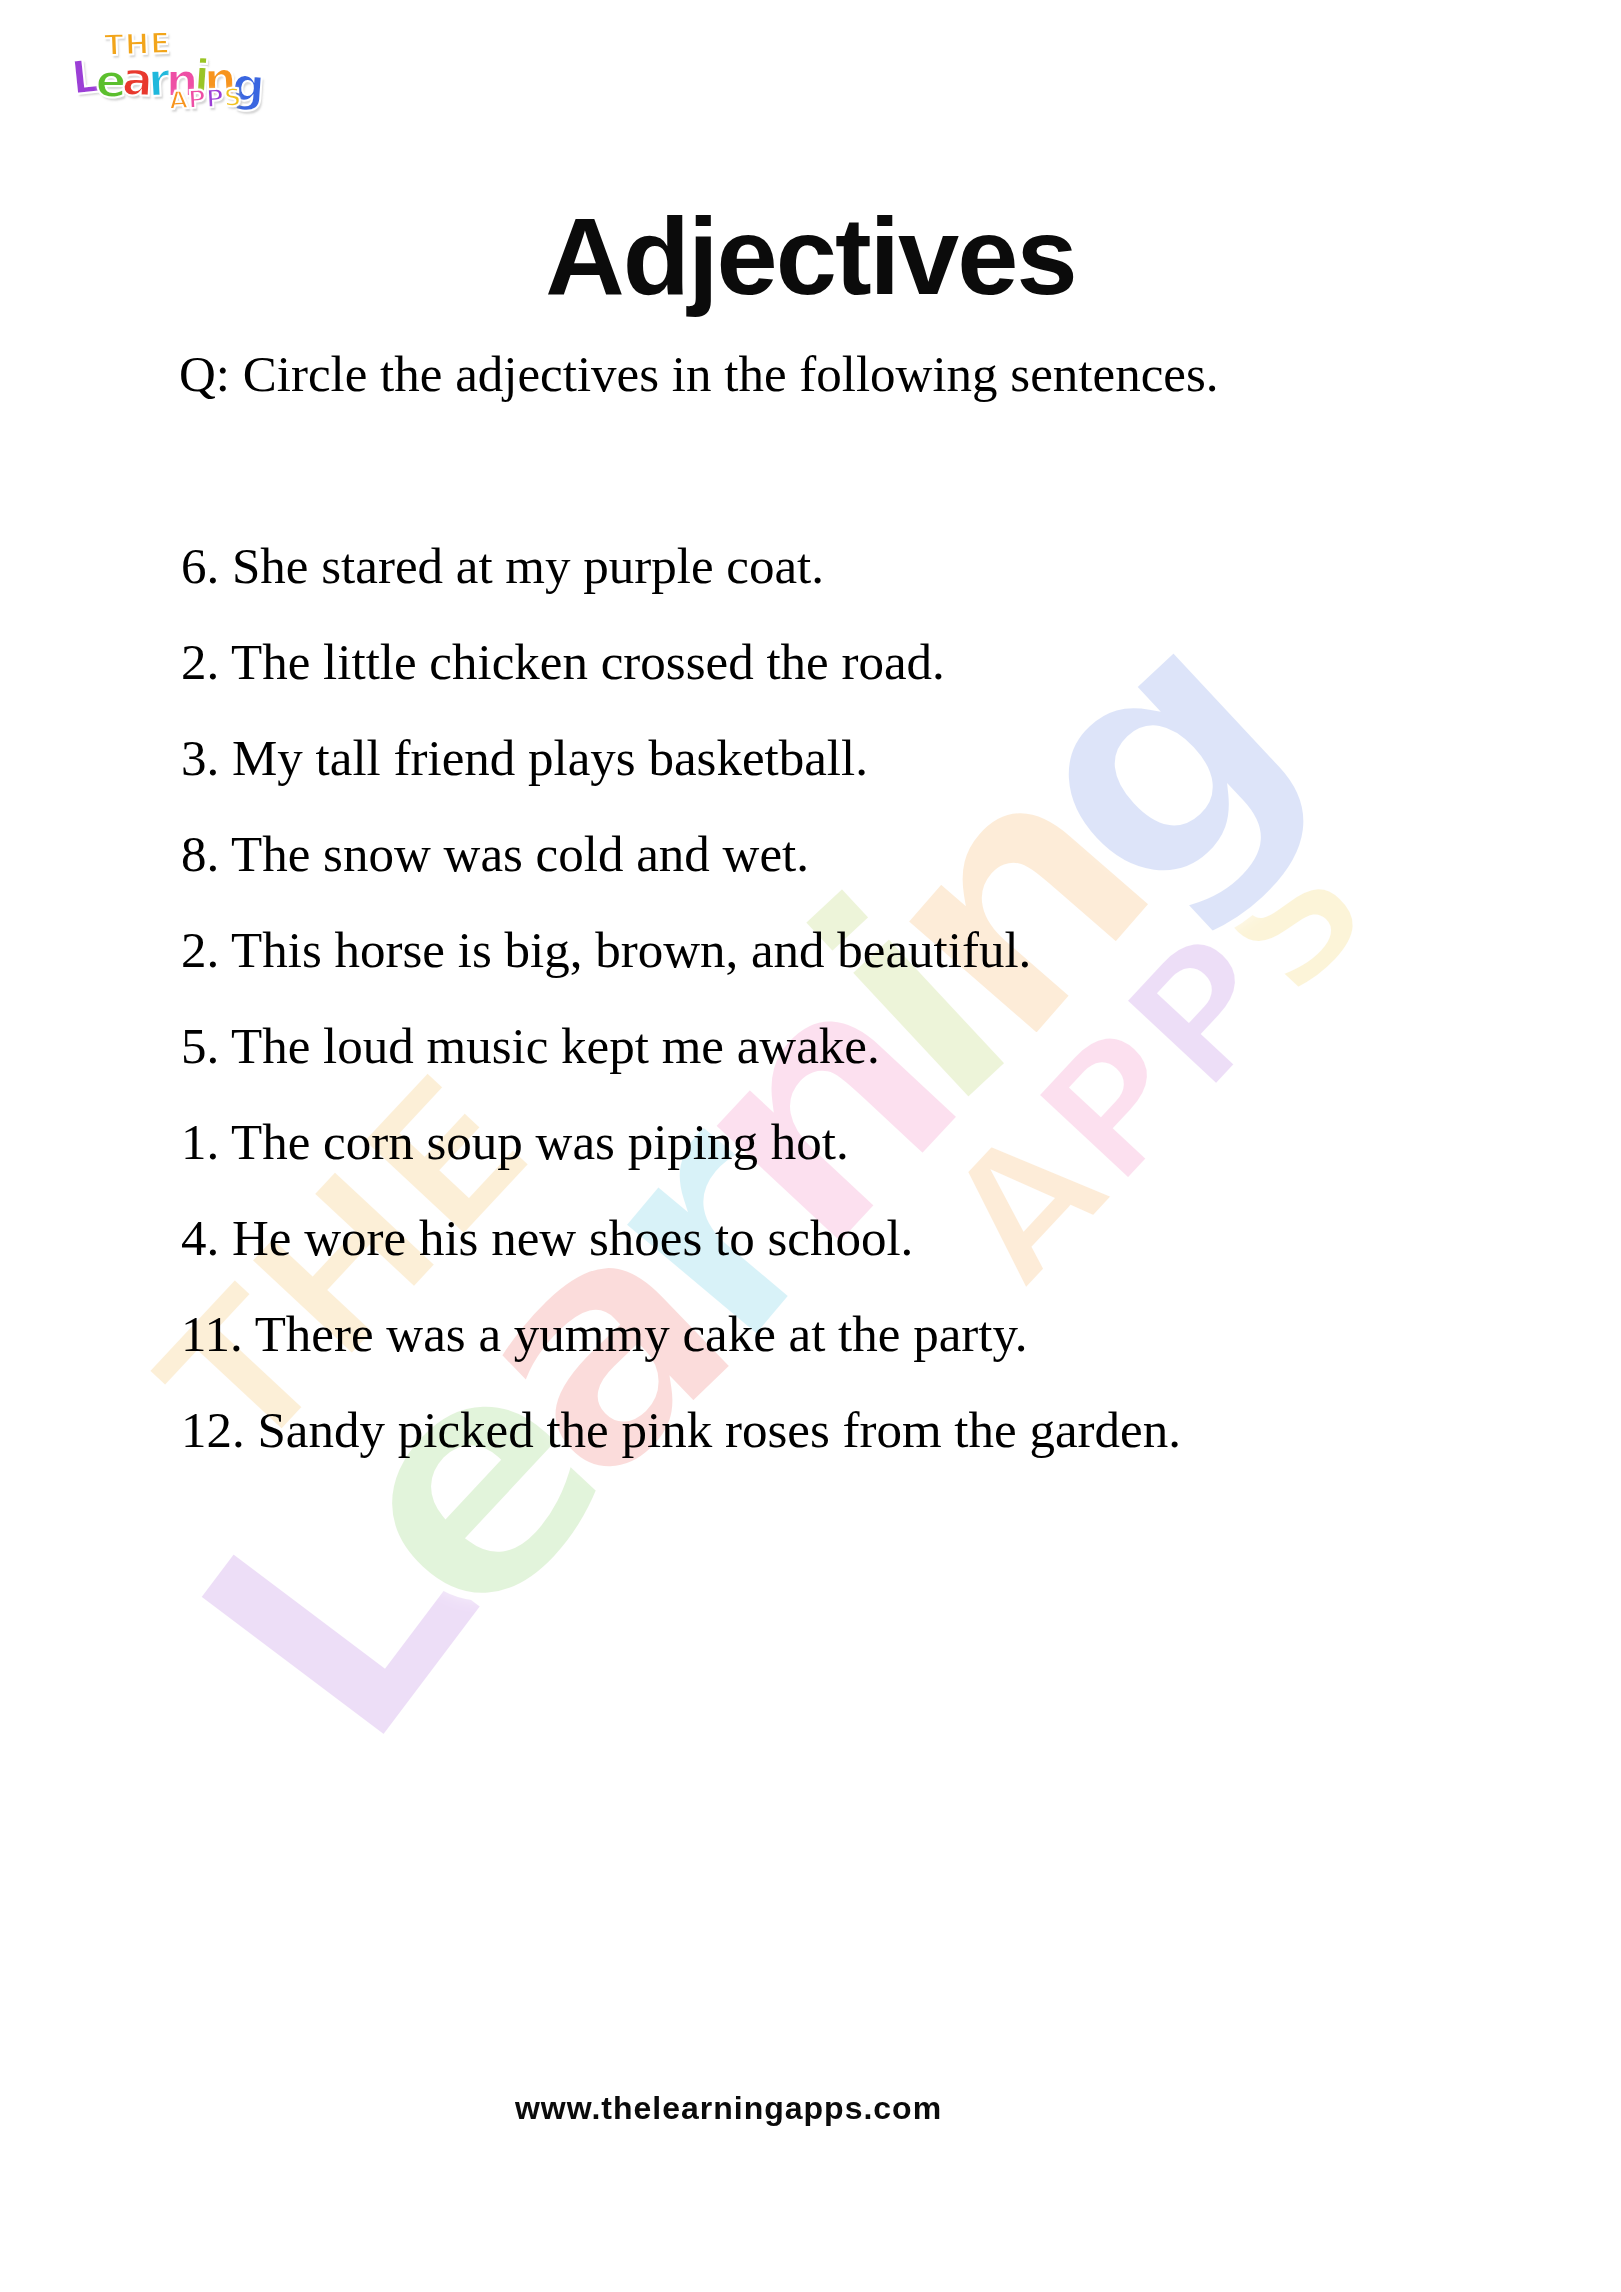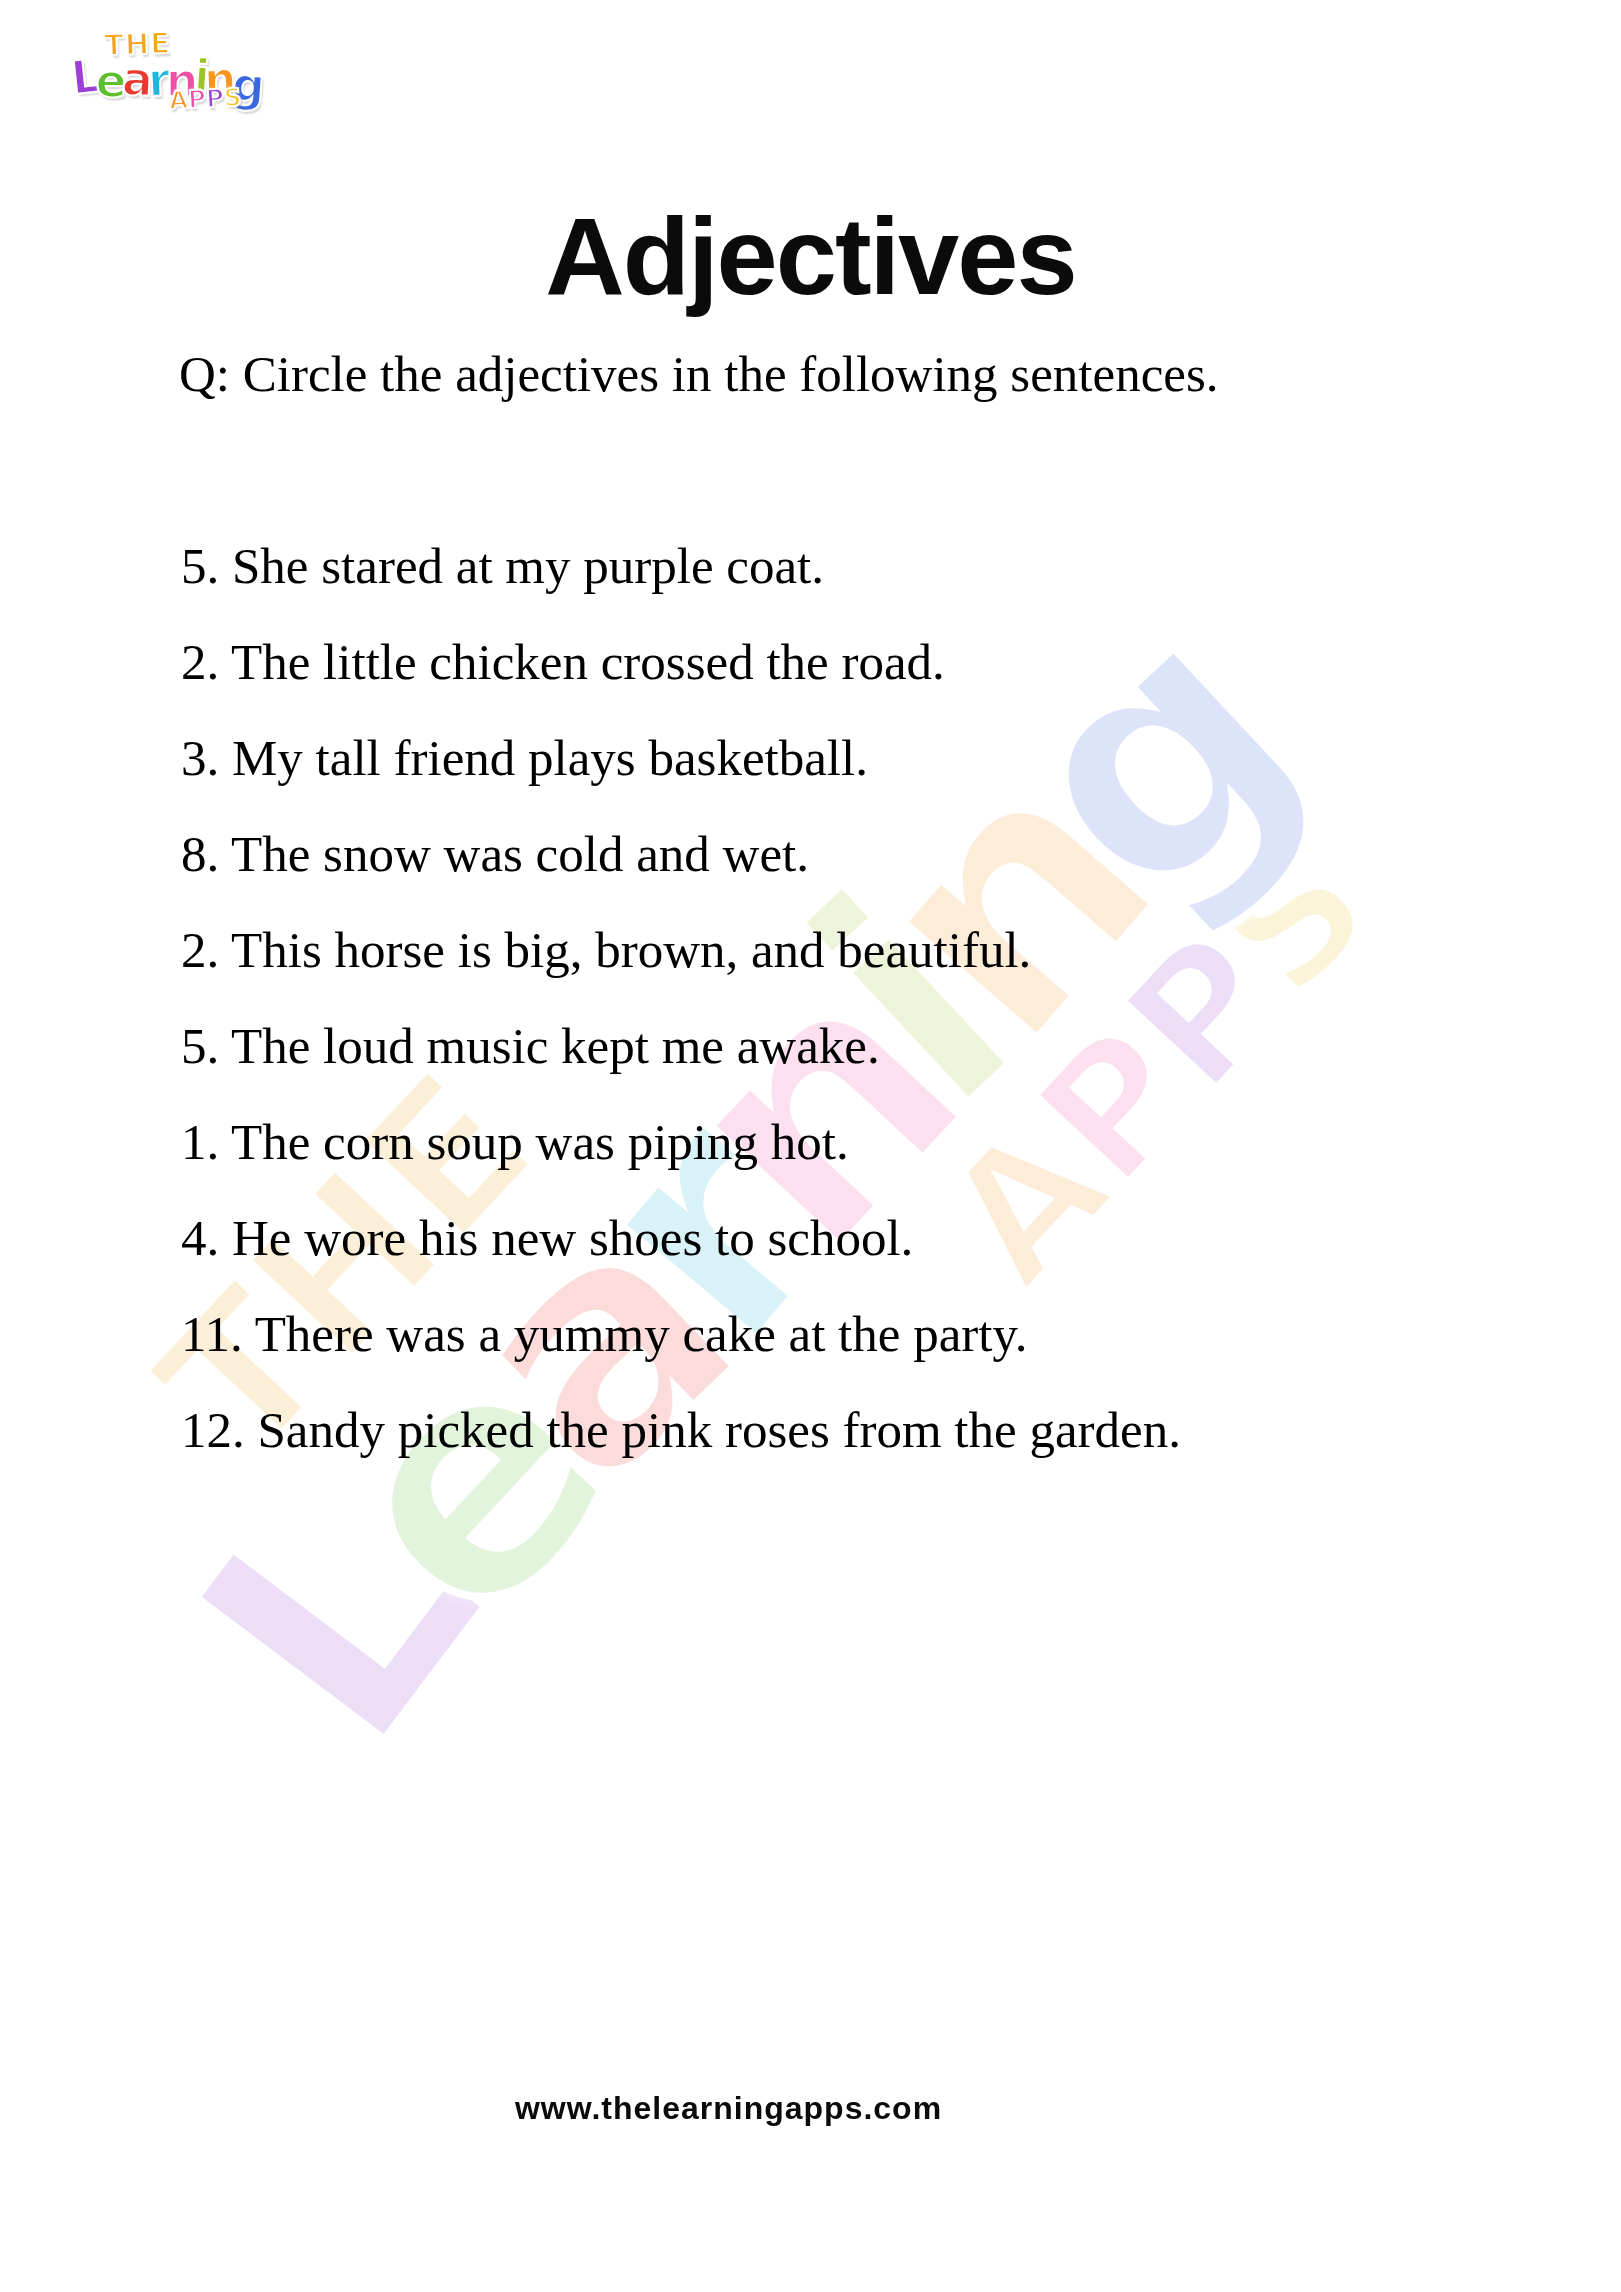--- a/index.html
+++ b/index.html
@@ -114,21 +114,21 @@
       <div class="apps-row">
         <span class="bubble" style="color: rgb(247, 148, 29);">A</span><span class="bubble" style="color: rgb(238, 79, 165);">P</span><span class="bubble" style="color: rgb(155, 63, 214);">P</span><span class="bubble" style="color: rgb(242, 194, 30);">S</span>
       </div>
     </div>
 
     <h1 class="title">Adjectives</h1>
 
     <p class="question">Q: Circle the adjectives in the following sentences.</p>
 
     <div class="sentences">
-      <div class="sentence">5. She stared at my purple coat.</div>
+      <div class="sentence">6. She stared at my purple coat.</div>
       <div class="sentence">2. The little chicken crossed the road.</div>
       <div class="sentence">3. My tall friend plays basketball.</div>
       <div class="sentence">8. The snow was cold and wet.</div>
       <div class="sentence">2. This horse is big, brown, and beautiful.</div>
       <div class="sentence">5. The loud music kept me awake.</div>
       <div class="sentence">1. The corn soup was piping hot.</div>
       <div class="sentence">4. He wore his new shoes to school.</div>
       <div class="sentence">11. There was a yummy cake at the party.</div>
       <div class="sentence">12. Sandy picked the pink roses from the garden.</div>
     </div>

